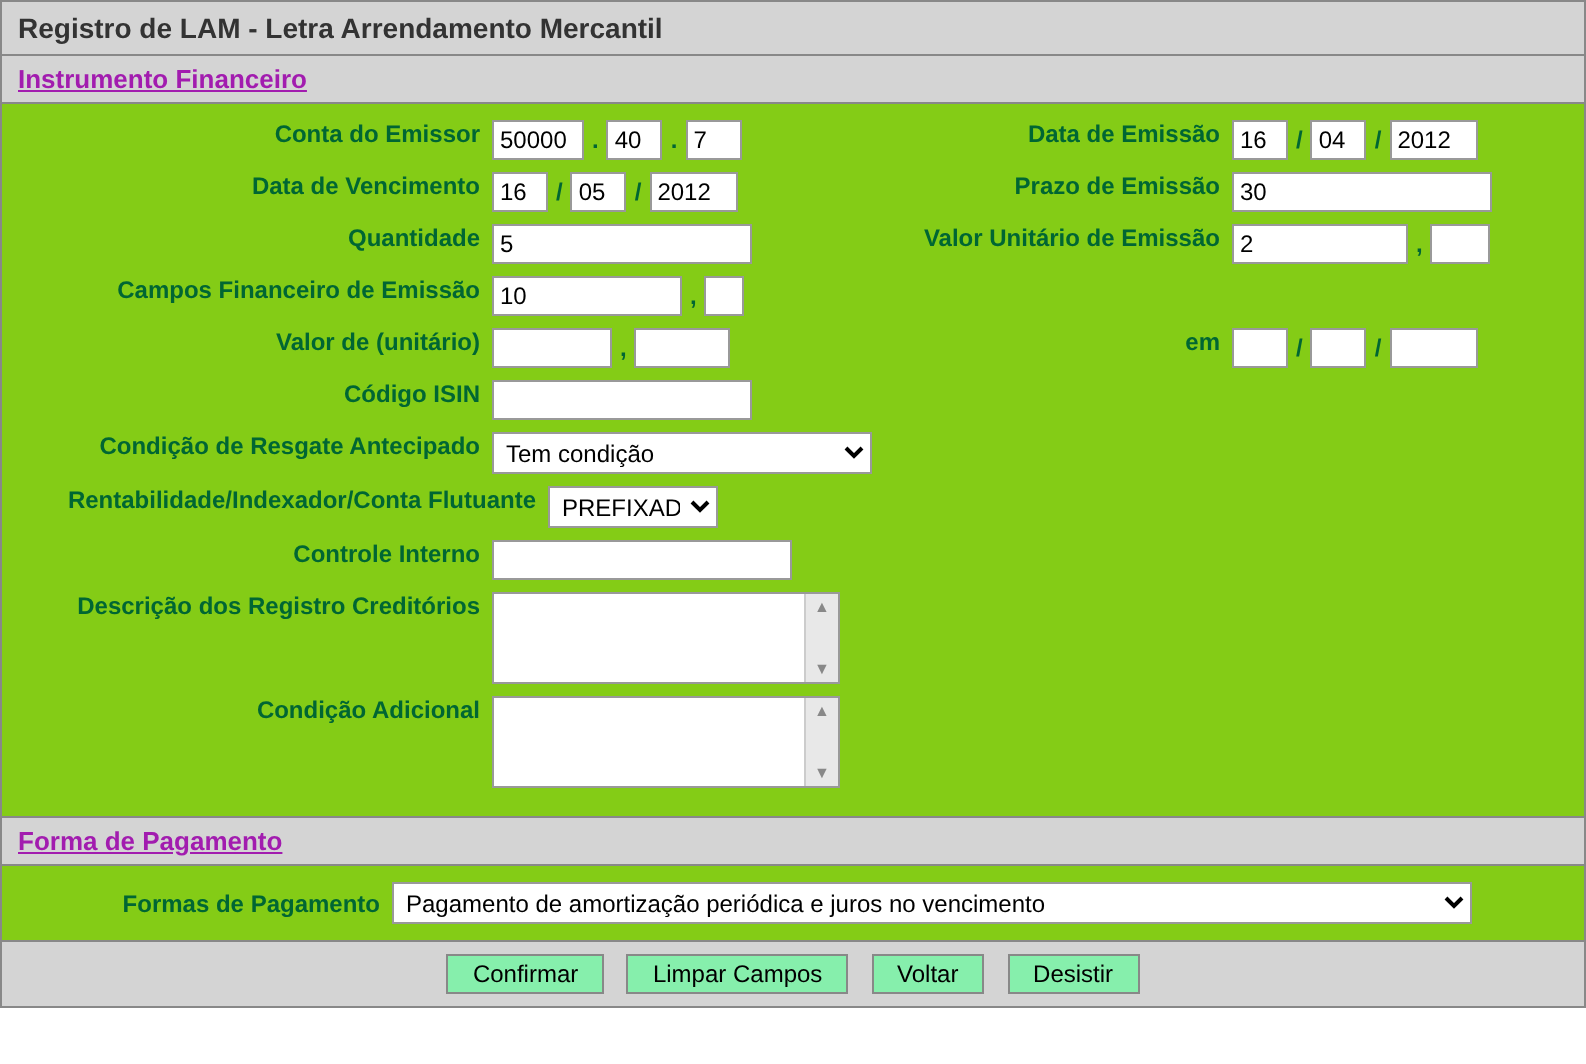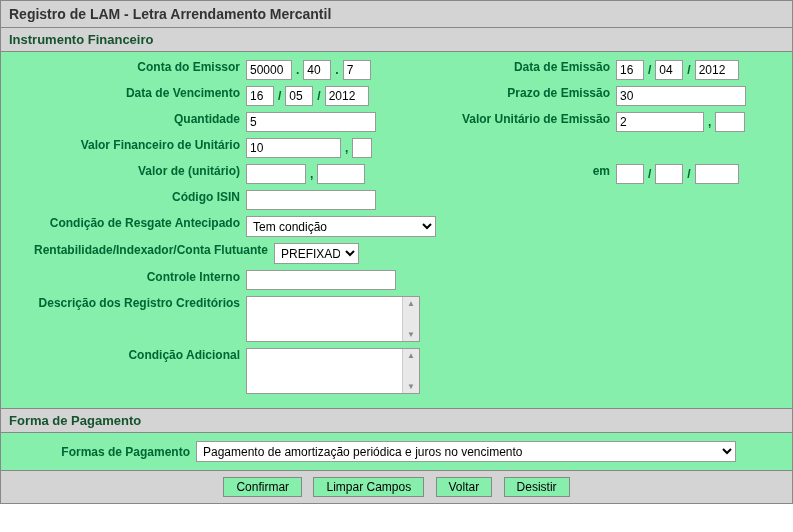--- a/index.html
+++ b/index.html
@@ -21,24 +21,25 @@
       font-size: 14px;
       color: #333;
     }
     .section-title {
       background: #d4d4d4;
       border: 1px solid #888;
       border-top: none;
       padding: 4px 8px;
       font-weight: bold;
       font-size: 13px;
-      color: #14532d;
+      color: #a21caf;
+      text-decoration: underline;
     }
     .section-body {
-      background: #86efac;
+      background: #84cc16;
       border: 1px solid #888;
       border-top: none;
       padding: 8px 10px;
     }
     .row {
       display: flex;
       align-items: flex-start;
       margin-bottom: 6px;
     }
     .col-left {
@@ -199,21 +200,21 @@
       <div class="field-area">
         <input type="text" style="width: 88px;" value="2">
         <span class="sep">,</span>
         <input type="text" style="width: 30px;" value="">
       </div>
     </div>
   </div>
 
   <div class="row">
     <div class="col-left">
-      <div class="label label-left">Valor Financeiro de Unitário</div>
+      <div class="label label-left">Campos Financeiro de Emissão</div>
       <div class="field-area">
         <input type="text" style="width: 95px;" value="10">
         <span class="sep">,</span>
         <input type="text" style="width: 20px;" value="">
       </div>
     </div>
     <div class="col-right"></div>
   </div>
 
   <div class="row">

